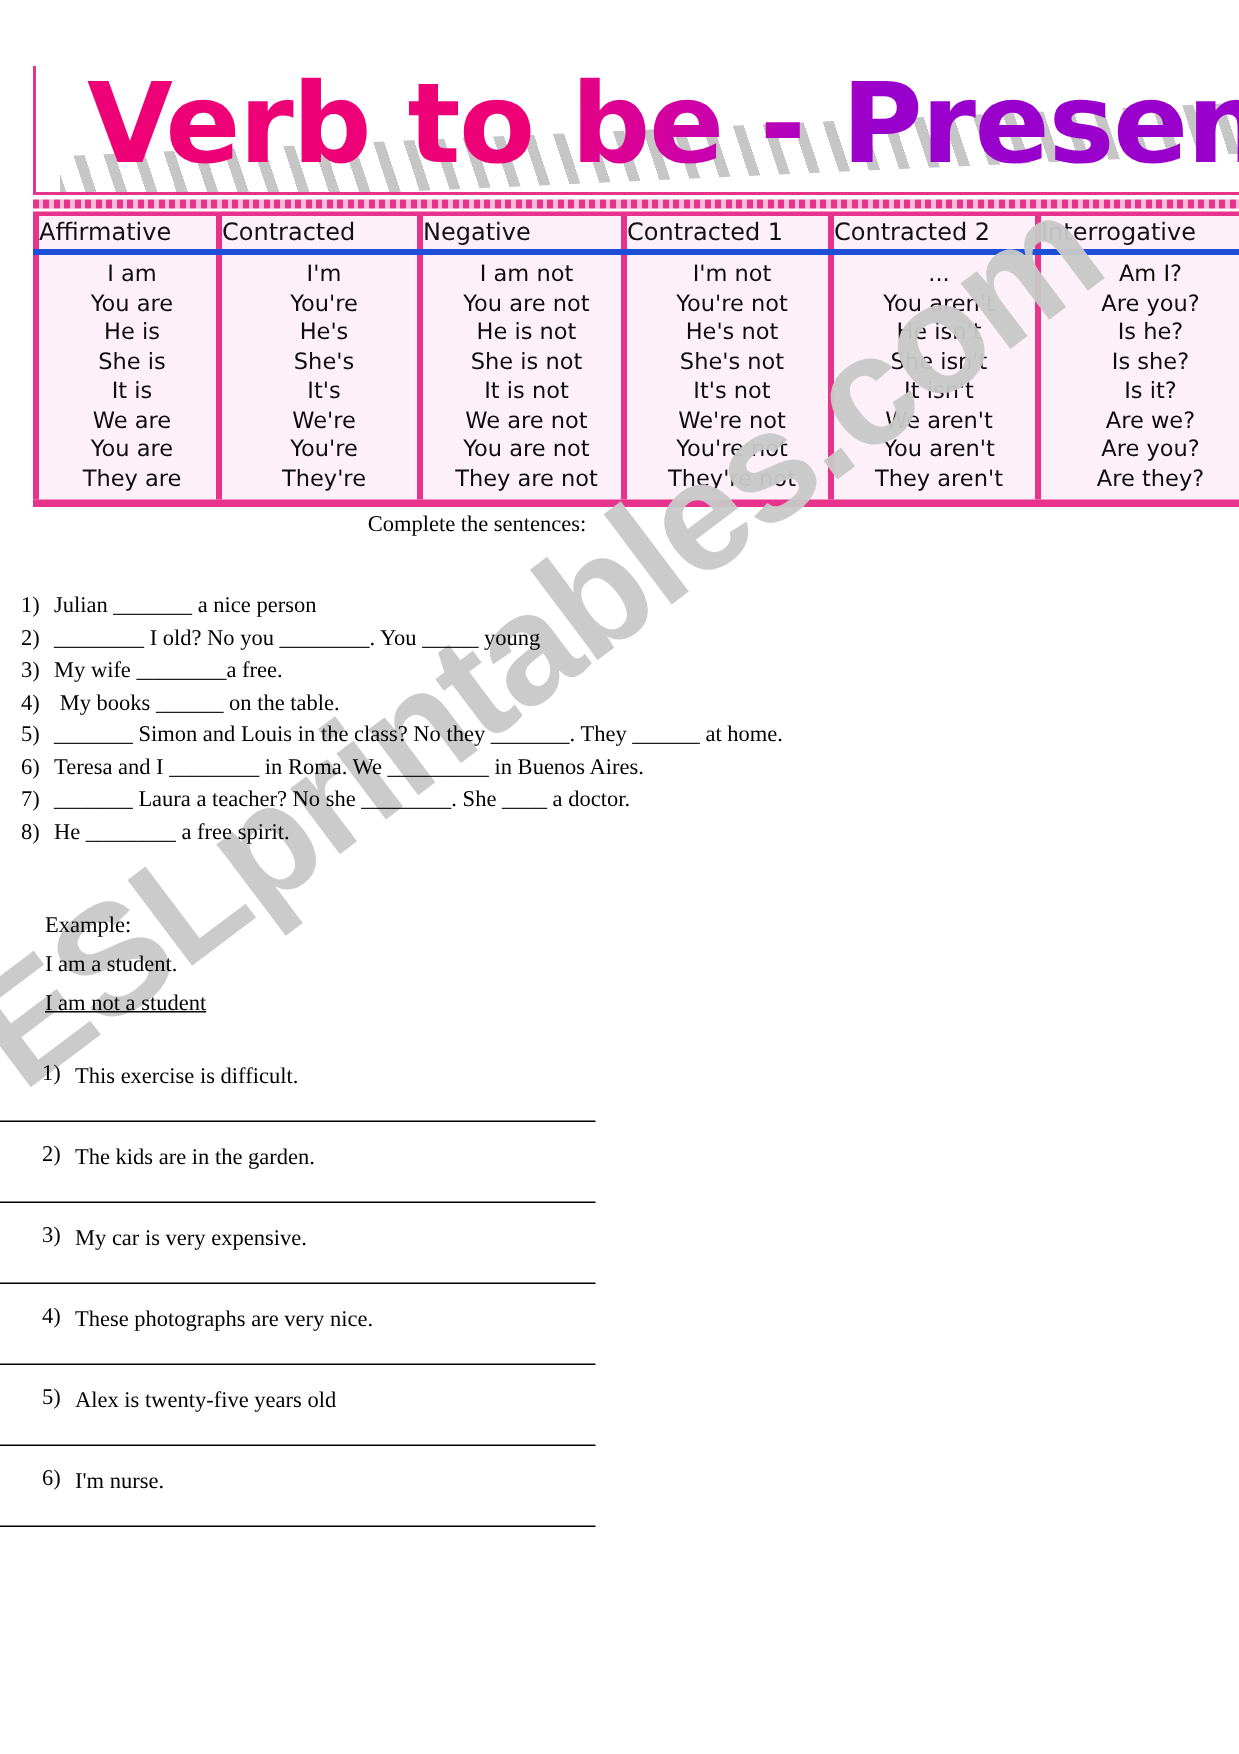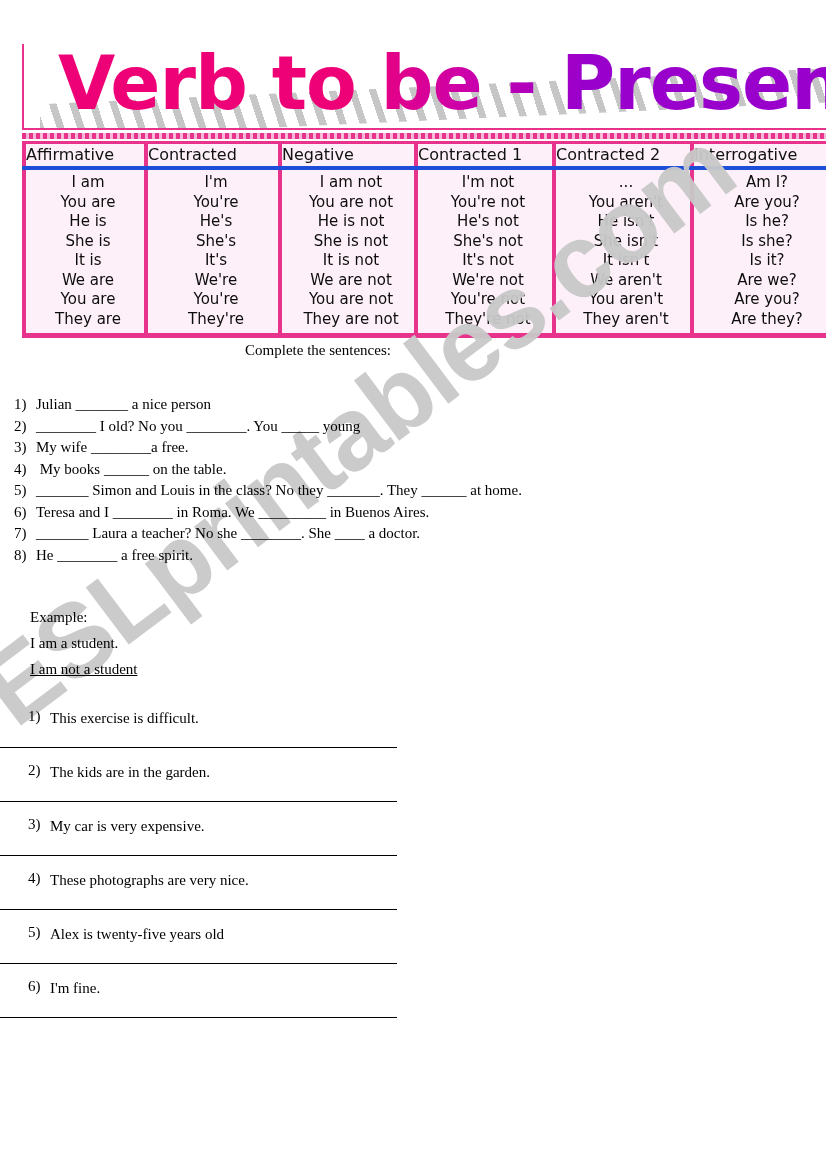--- a/index.html
+++ b/index.html
@@ -390,18 +390,18 @@
       <span class="sentence">These photographs are very nice.</span>
       <span class="answer-rule"></span>
     </li>
     <li>
       <span class="num">5)</span>
       <span class="sentence">Alex is twenty-five years old</span>
       <span class="answer-rule"></span>
     </li>
     <li>
       <span class="num">6)</span>
-      <span class="sentence">I'm fine.</span>
+      <span class="sentence">I'm nurse.</span>
       <span class="answer-rule"></span>
     </li>
   </ol>
 
 </div>
 
 </body></html>

